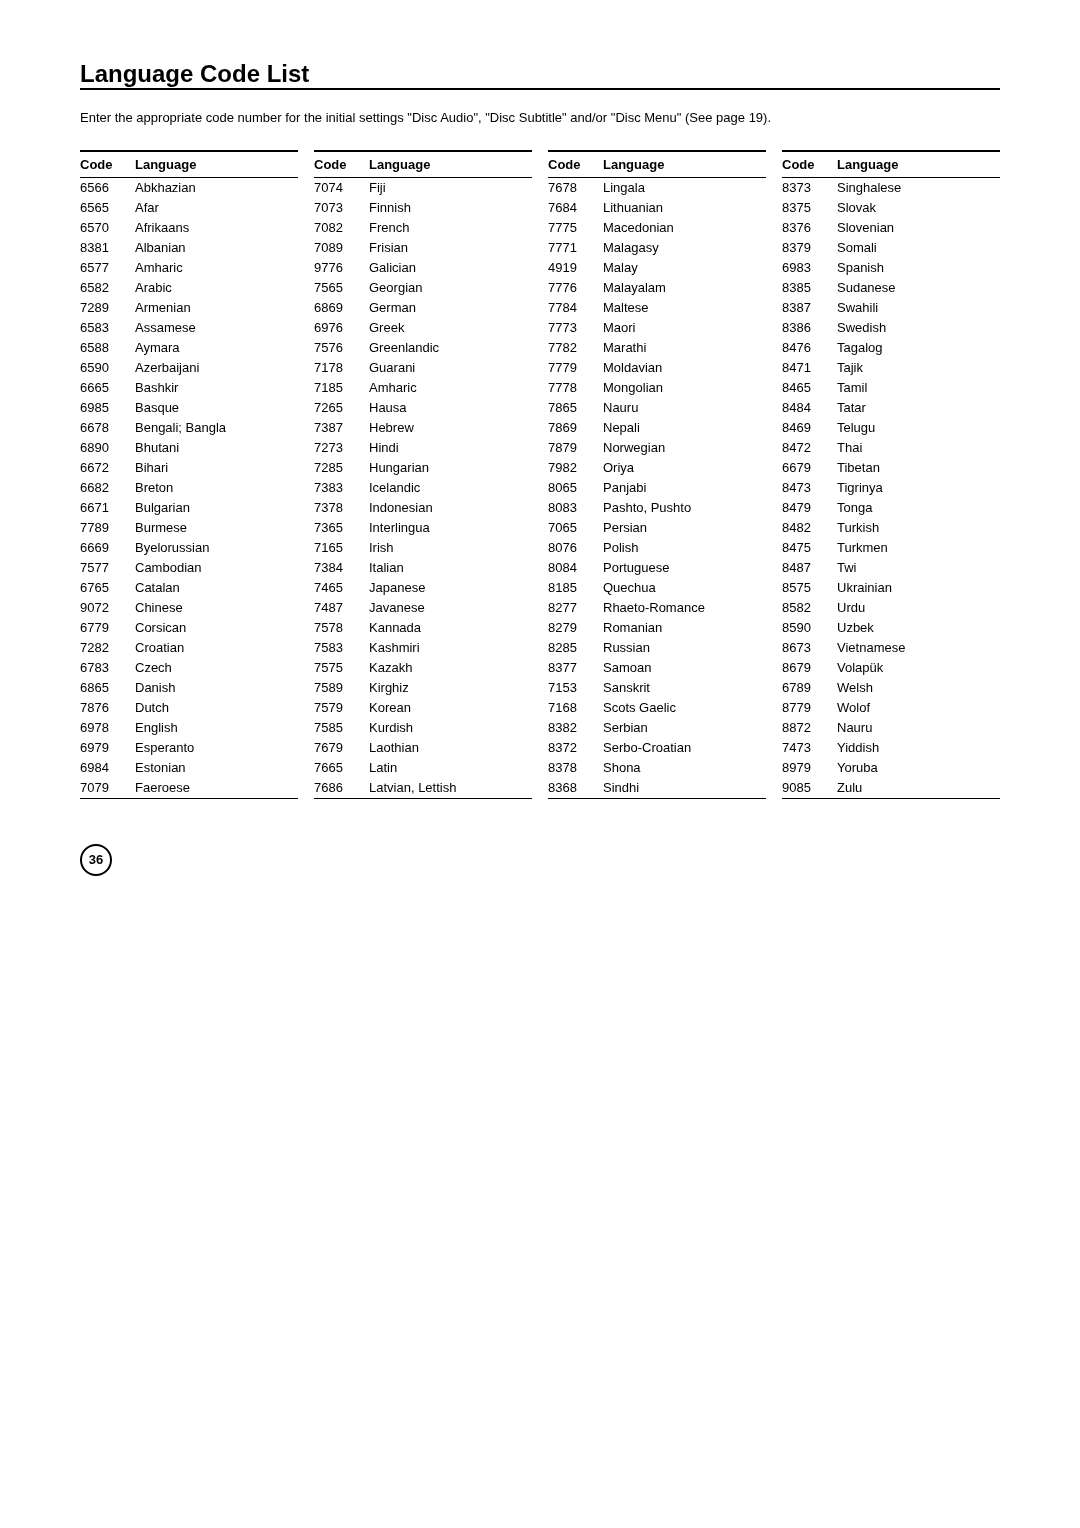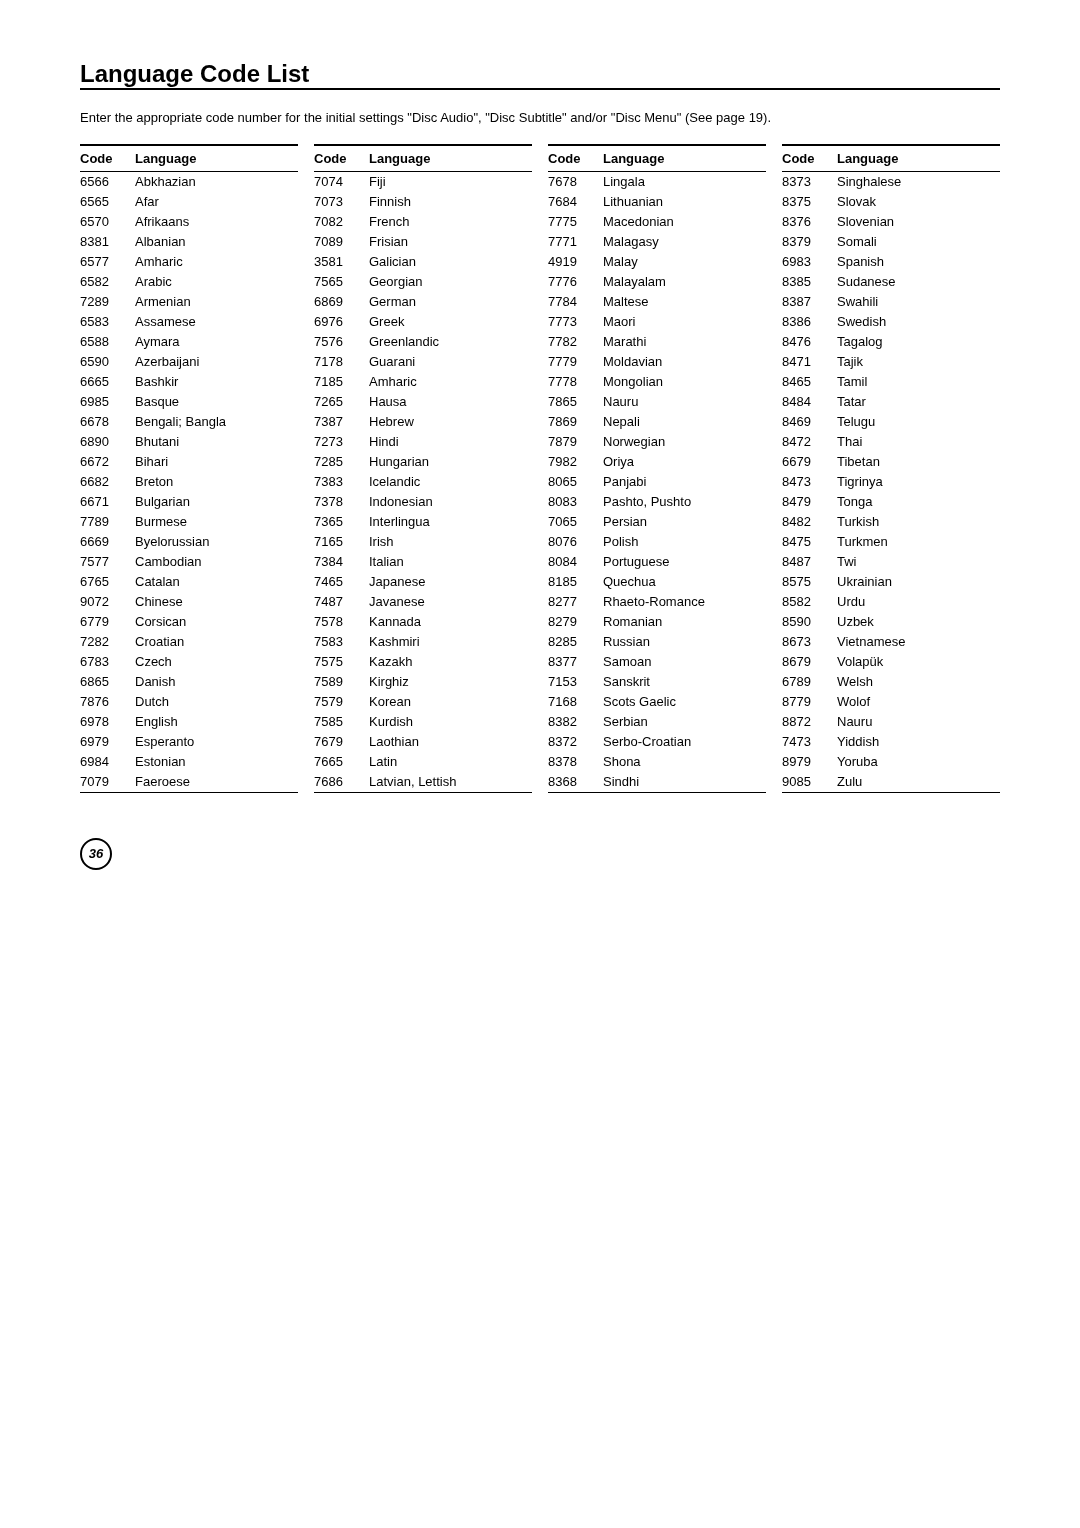--- a/index.html
+++ b/index.html
@@ -14,29 +14,28 @@
     }
     .page-title {
       font-size: 24px;
       font-weight: bold;
       border-bottom: 2px solid #000;
       padding-bottom: 0;
       margin-bottom: 18px;
     }
     .intro-text {
       font-size: 13px;
-      margin-bottom: 16px;
+      margin-bottom: 22px;
       line-height: 1.5;
     }
 
     .page-footer {
       margin-top: 40px;
       display: flex;
       align-items: center;
-      font-style: italic;
     }
     .page-num-badge {
       border: 2px solid #000;
       border-radius: 50%;
       width: 32px;
       height: 32px;
       display: flex;
       align-items: center;
       justify-content: center;
       font-weight: bold;
@@ -230,21 +229,21 @@
         </div>
         <div class="lang-row">
           <span class="lcode">7082</span>
           <span class="llang">French</span>
         </div>
         <div class="lang-row">
           <span class="lcode">7089</span>
           <span class="llang">Frisian</span>
         </div>
         <div class="lang-row">
-          <span class="lcode">3581</span>
+          <span class="lcode">9776</span>
           <span class="llang">Galician</span>
         </div>
         <div class="lang-row">
           <span class="lcode">7565</span>
           <span class="llang">Georgian</span>
         </div>
         <div class="lang-row">
           <span class="lcode">6869</span>
           <span class="llang">German</span>
         </div>

